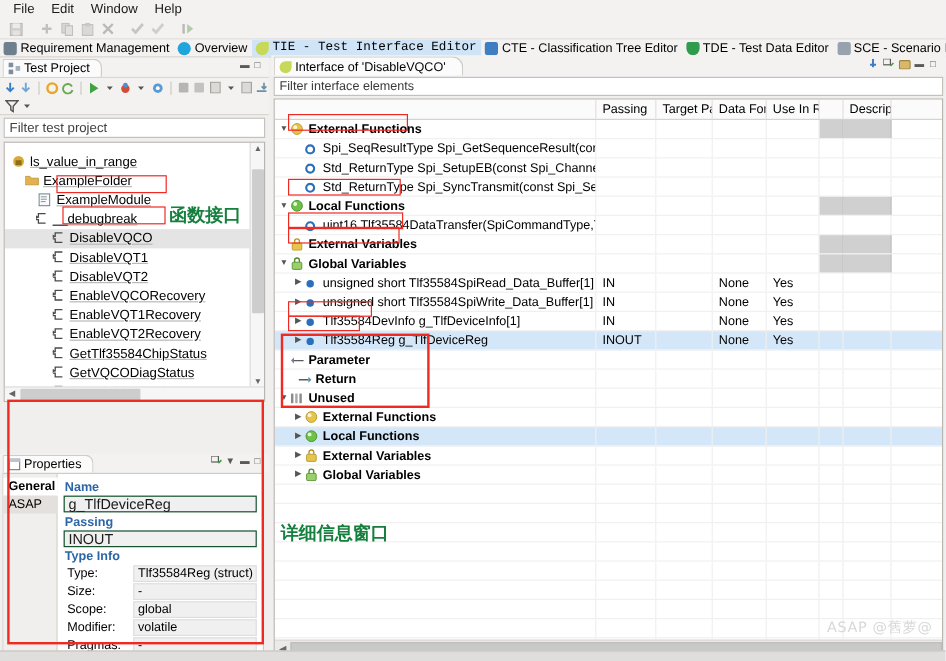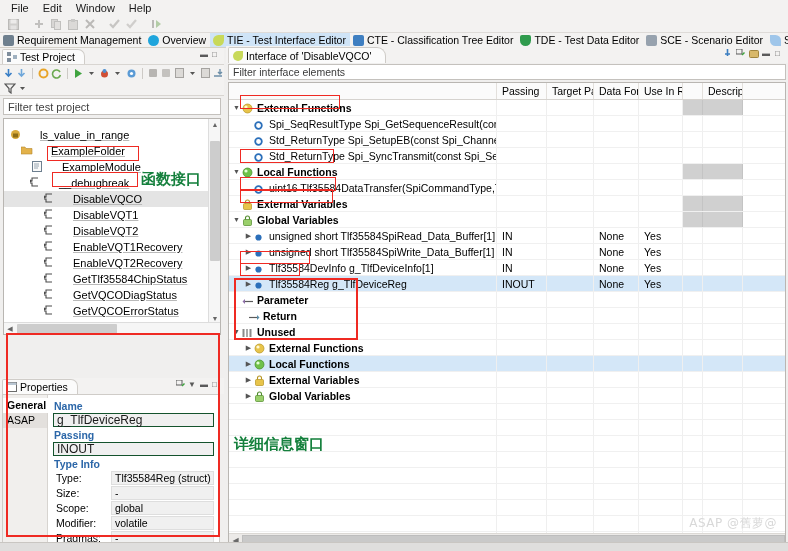--- a/index.html
+++ b/index.html
@@ -31,21 +31,21 @@
             justify-content: center; opacity: .55; font-size: 11px; color: #555; }
   .tbsep { width: 8px; }
 
   
   .perspbar {
     position: absolute; top: 33px; left: 0; width: 788px; height: 15px;
     background: #f3f2f1; display: flex; align-items: center;
     font-size: 10.5px; border-bottom: 1px solid #d4d0c8; overflow: hidden;
   }
   .persp { display: flex; align-items: center; height: 15px; padding: 0 4px 0 3px; white-space: nowrap; }
-  .persp.active { background: #cfe4f7; }
+  .persp.active { background: #cfe4f7; font-family: Liberation Mono, monospace; }
   .persp .pi { width: 11px; height: 11px; margin-right: 3px; display: inline-block;
                border-radius: 2px; flex: 0 0 auto; }
   .persp span.lbl { line-height: 15px; }
 
   
   .leftcol { position: absolute; left: 0; top: 48px; width: 224px; height: 503px; }
 
   
   .viewtabrow { position: relative; height: 16px; background: #f3f2f1; }
   .viewtab {
@@ -84,21 +84,21 @@
   .treescroll-v .thumb { position: absolute; left: 1px; top: 22px; width: 10px; height: 120px;
                          background: #cdcdcd; border-radius: 1px; }
   .tsarrow { position: absolute; left: 0; width: 12px; height: 11px; text-align: center;
              font-size: 7px; color: #666; line-height: 11px; }
   .treescroll-h { position: absolute; left: 0; bottom: 0; height: 12px; width: 100%; background: #f6f6f6;
                   border-top: 1px solid #ddd; }
   .treescroll-h .thumbh { position: absolute; left: 13px; top: 1px; width: 100px; height: 10px;
                           background: #cdcdcd; border-radius: 1px; }
 
   .tnode { display: flex; align-items: center; height: 16px; white-space: nowrap; font-size: 11px;
-           padding-left: 4px; gap: 15px; }
+           padding-left: 4px; }
   .tnode.sel { background: #e4e4e4; }
   .tnode .nic { width: 12px; height: 12px; margin-right: 3px; flex: 0 0 auto; display: inline-block; }
   .tnode .nlabel { line-height: 16px; text-decoration: underline; text-decoration-color: #b9b9b9; }
 
   
   .propsview { position: absolute; left: 0; top: 330px; width: 224px; height: 210px; }
   .proptabrow { position: relative; height: 16px; background: #f3f2f1; }
   .propbody { position: absolute; left: 2px; top: 16px; width: 218px; height: 190px;
               background: #fff; border: 1px solid #cfccc8; display: flex; }
   .propsidetabs { width: 45px; background: #f1efed; border-right: 1px solid #d7d4d0; padding-top: 3px; }
@@ -430,20 +430,27 @@
                 <path d="M9 1H3v3H1M9 9H3V6H1" stroke="#4a4a4a" stroke-width="1.1" fill="none"></path>
                 <path d="M1 2.3L3 4 1 5.7z" fill="#4a4a4a"></path>
               </svg></span>
             <span class="nlabel">DisableVQT2</span>
           </div>
           <div class="tnode" style="padding-left: 39px;">
             <span class="nic"><svg width="11" height="10" viewBox="0 0 11 10">
                 <path d="M9 1H3v3H1M9 9H3V6H1" stroke="#4a4a4a" stroke-width="1.1" fill="none"></path>
                 <path d="M1 2.3L3 4 1 5.7z" fill="#4a4a4a"></path>
               </svg></span>
+            <span class="nlabel">EnableVQCORecovery</span>
+          </div>
+          <div class="tnode" style="padding-left: 39px;">
+            <span class="nic"><svg width="11" height="10" viewBox="0 0 11 10">
+                <path d="M9 1H3v3H1M9 9H3V6H1" stroke="#4a4a4a" stroke-width="1.1" fill="none"></path>
+                <path d="M1 2.3L3 4 1 5.7z" fill="#4a4a4a"></path>
+              </svg></span>
             <span class="nlabel">EnableVQT1Recovery</span>
           </div>
           <div class="tnode" style="padding-left: 39px;">
             <span class="nic"><svg width="11" height="10" viewBox="0 0 11 10">
                 <path d="M9 1H3v3H1M9 9H3V6H1" stroke="#4a4a4a" stroke-width="1.1" fill="none"></path>
                 <path d="M1 2.3L3 4 1 5.7z" fill="#4a4a4a"></path>
               </svg></span>
             <span class="nlabel">EnableVQT2Recovery</span>
           </div>
           <div class="tnode" style="padding-left: 39px;">

